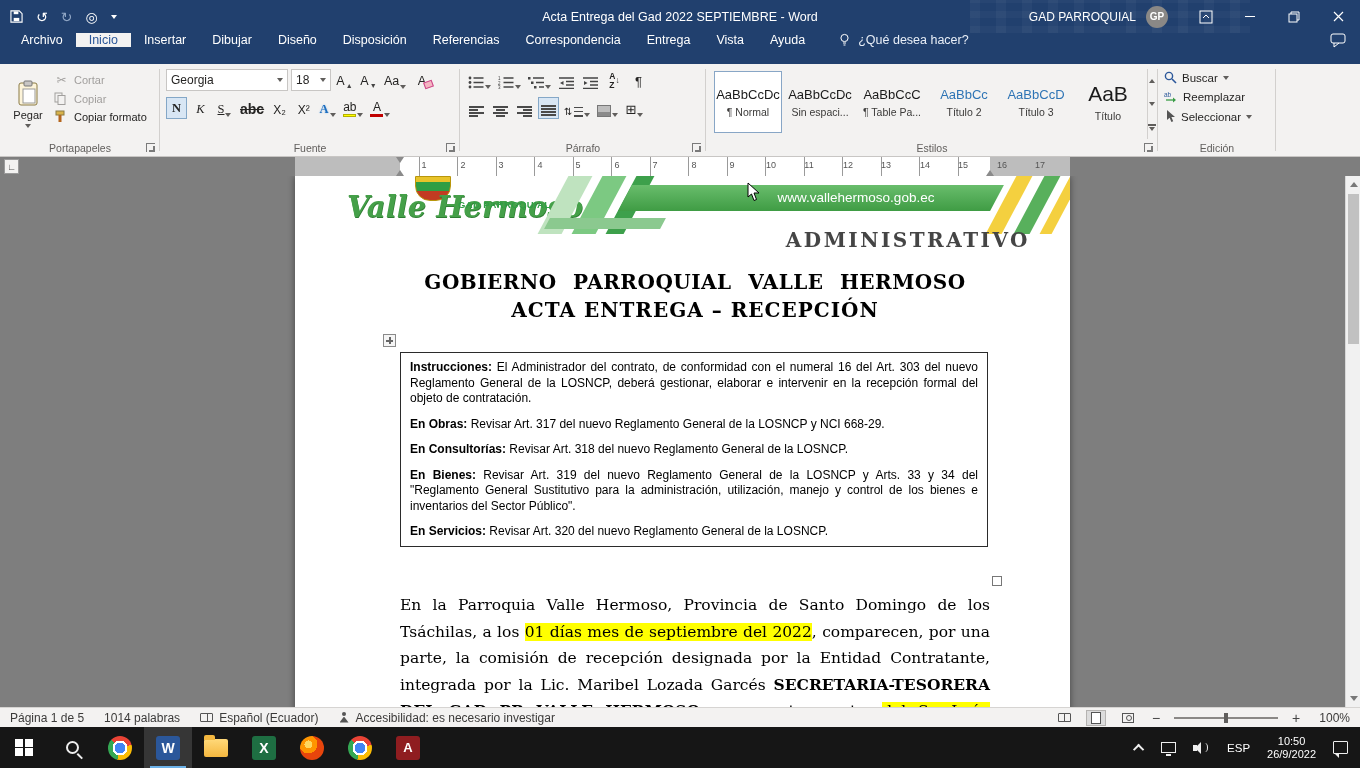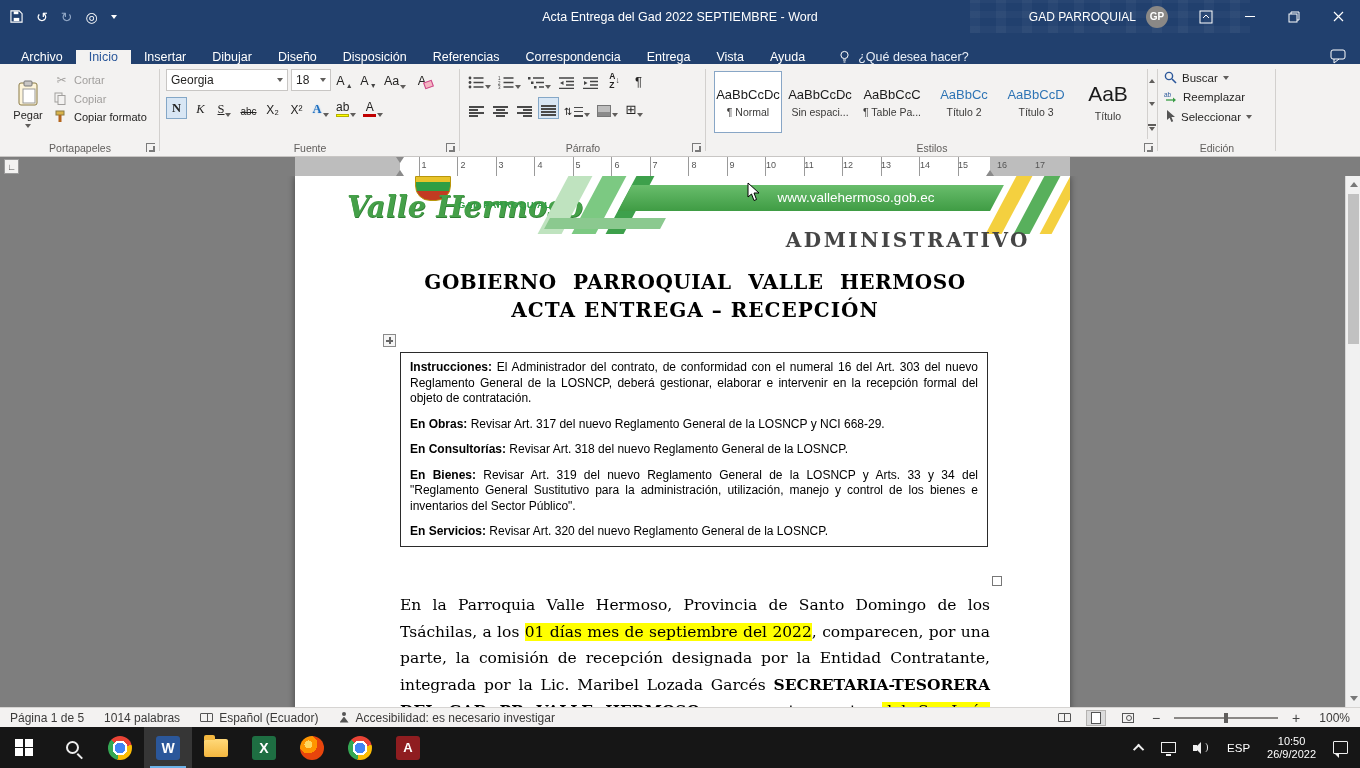--- a/index.html
+++ b/index.html
@@ -17,21 +17,21 @@
   .qat-btn { display:flex; align-items:center; justify-content:center; font-size:14px; line-height:1; color:#fff; }
   .qat-btn.dim { color:#8fa5c4; }
   .tb-title { position:absolute; left:0; right:0; text-align:center; font-size:12.5px; color:#fff; pointer-events:none; }
   .tb-right { margin-left:auto; display:flex; align-items:center; height:100%; z-index:2; }
   .account { font-size:12px; margin-right:10px; }
   .avatar { width:22px; height:22px; border-radius:50%; background:#8a8886; font-size:10px; font-weight:bold; display:flex; align-items:center; justify-content:center; margin-right:16px; }
   .winbtn { width:44px; height:33px; display:flex; align-items:center; justify-content:center; }
   .min-bar { width:10px; height:1px; background:#fff; display:block; }
 
   
-  .tabrow { position:absolute; top:33px; left:0; right:0; height:31px; background:#21406e; display:flex; align-items:flex-end; padding-left:8px; color:#fff; z-index:29; }
+  .tabrow { position:absolute; top:33px; left:0; right:0; height:31px; background:#21406e; display:flex; align-items:flex-start; padding-left:8px; color:#fff; z-index:29; }
   .tab { padding:0 13px; font-size:12.5px; display:flex; align-items:center; }
   .tab.active { background:#f3f2f1; color:#2b579a; }
   .tellme { margin-left:20px; display:flex; align-items:center; gap:7px; font-size:12.5px; color:#e8eef7; }
   .tabrow-end { margin-left:auto; display:flex; align-items:center; padding-right:14px; }
 
   
   .ribbon { position:absolute; top:64px; left:0; right:0; height:93px; background:#f3f2f1; border-bottom:1px solid #c8c6c4; display:flex; z-index:28; color:#252423; }
   .rgroup { position:relative; height:100%; padding:5px 6px 17px 6px; }
   .rgroup::after { content:""; position:absolute; right:0; top:5px; bottom:5px; width:1px; background:#d2d0ce; }
   .glabel { position:absolute; bottom:2px; left:0; right:0; text-align:center; font-size:10.5px; color:#605e5c; }
@@ -52,21 +52,21 @@
   .g-font { width:300px; display:flex; flex-direction:column; gap:6px; }
   .fr { display:flex; align-items:center; gap:3px; }
   .combo { display:flex; align-items:center; justify-content:space-between; background:#fff; border:1px solid #c8c6c4; height:22px; padding:0 4px; font-size:12px; gap:5px; }
   .combo.family { width:122px; }
   .combo.size { width:40px; }
   .ibtn { min-width:21px; height:22px; display:flex; align-items:flex-end; justify-content:center; padding:2px 2px; font-size:12.5px; line-height:1.1; gap:1px; }
   .ibtn.active { background:#d8e6f4; border:1px solid #84a7c7; }
   .bold-l { font-weight:bold; font-family:"Liberation Serif",serif; }
   .ital-l { font-style:italic; font-family:"Liberation Serif",serif; }
   .und-l { text-decoration:underline; font-family:"Liberation Serif",serif; }
-  .strike-l { text-decoration:line-through; font-size:10px; }
+  .strike-l { text-decoration:line-through; font-size:14px;font-weight:bold; }
   .sup-l, .sub-l { font-size:12px; }
   .fx-l { color:#1f6fc0; text-shadow:0 0 2px #9cc3e5; font-weight:bold; font-family:"Liberation Serif",serif; }
   .colorbar { display:flex; flex-direction:column; align-items:center; line-height:1; font-size:12px; }
   .colorbar i { display:block; width:13px; height:3.5px; margin-top:1px; }
   .bar-y i { background:#ffff00; border:1px solid #b5b100; }
   .bar-r i { background:#c00000; }
   .tri-mini { font-size:7px; line-height:1; color:#444; }
   .eraser { position:relative; }
   .eraser::after { content:""; position:absolute; right:-1px; bottom:3px; width:7px; height:5px; background:#f4b6c2; border:1px solid #c48; transform:rotate(-20deg); }
 

